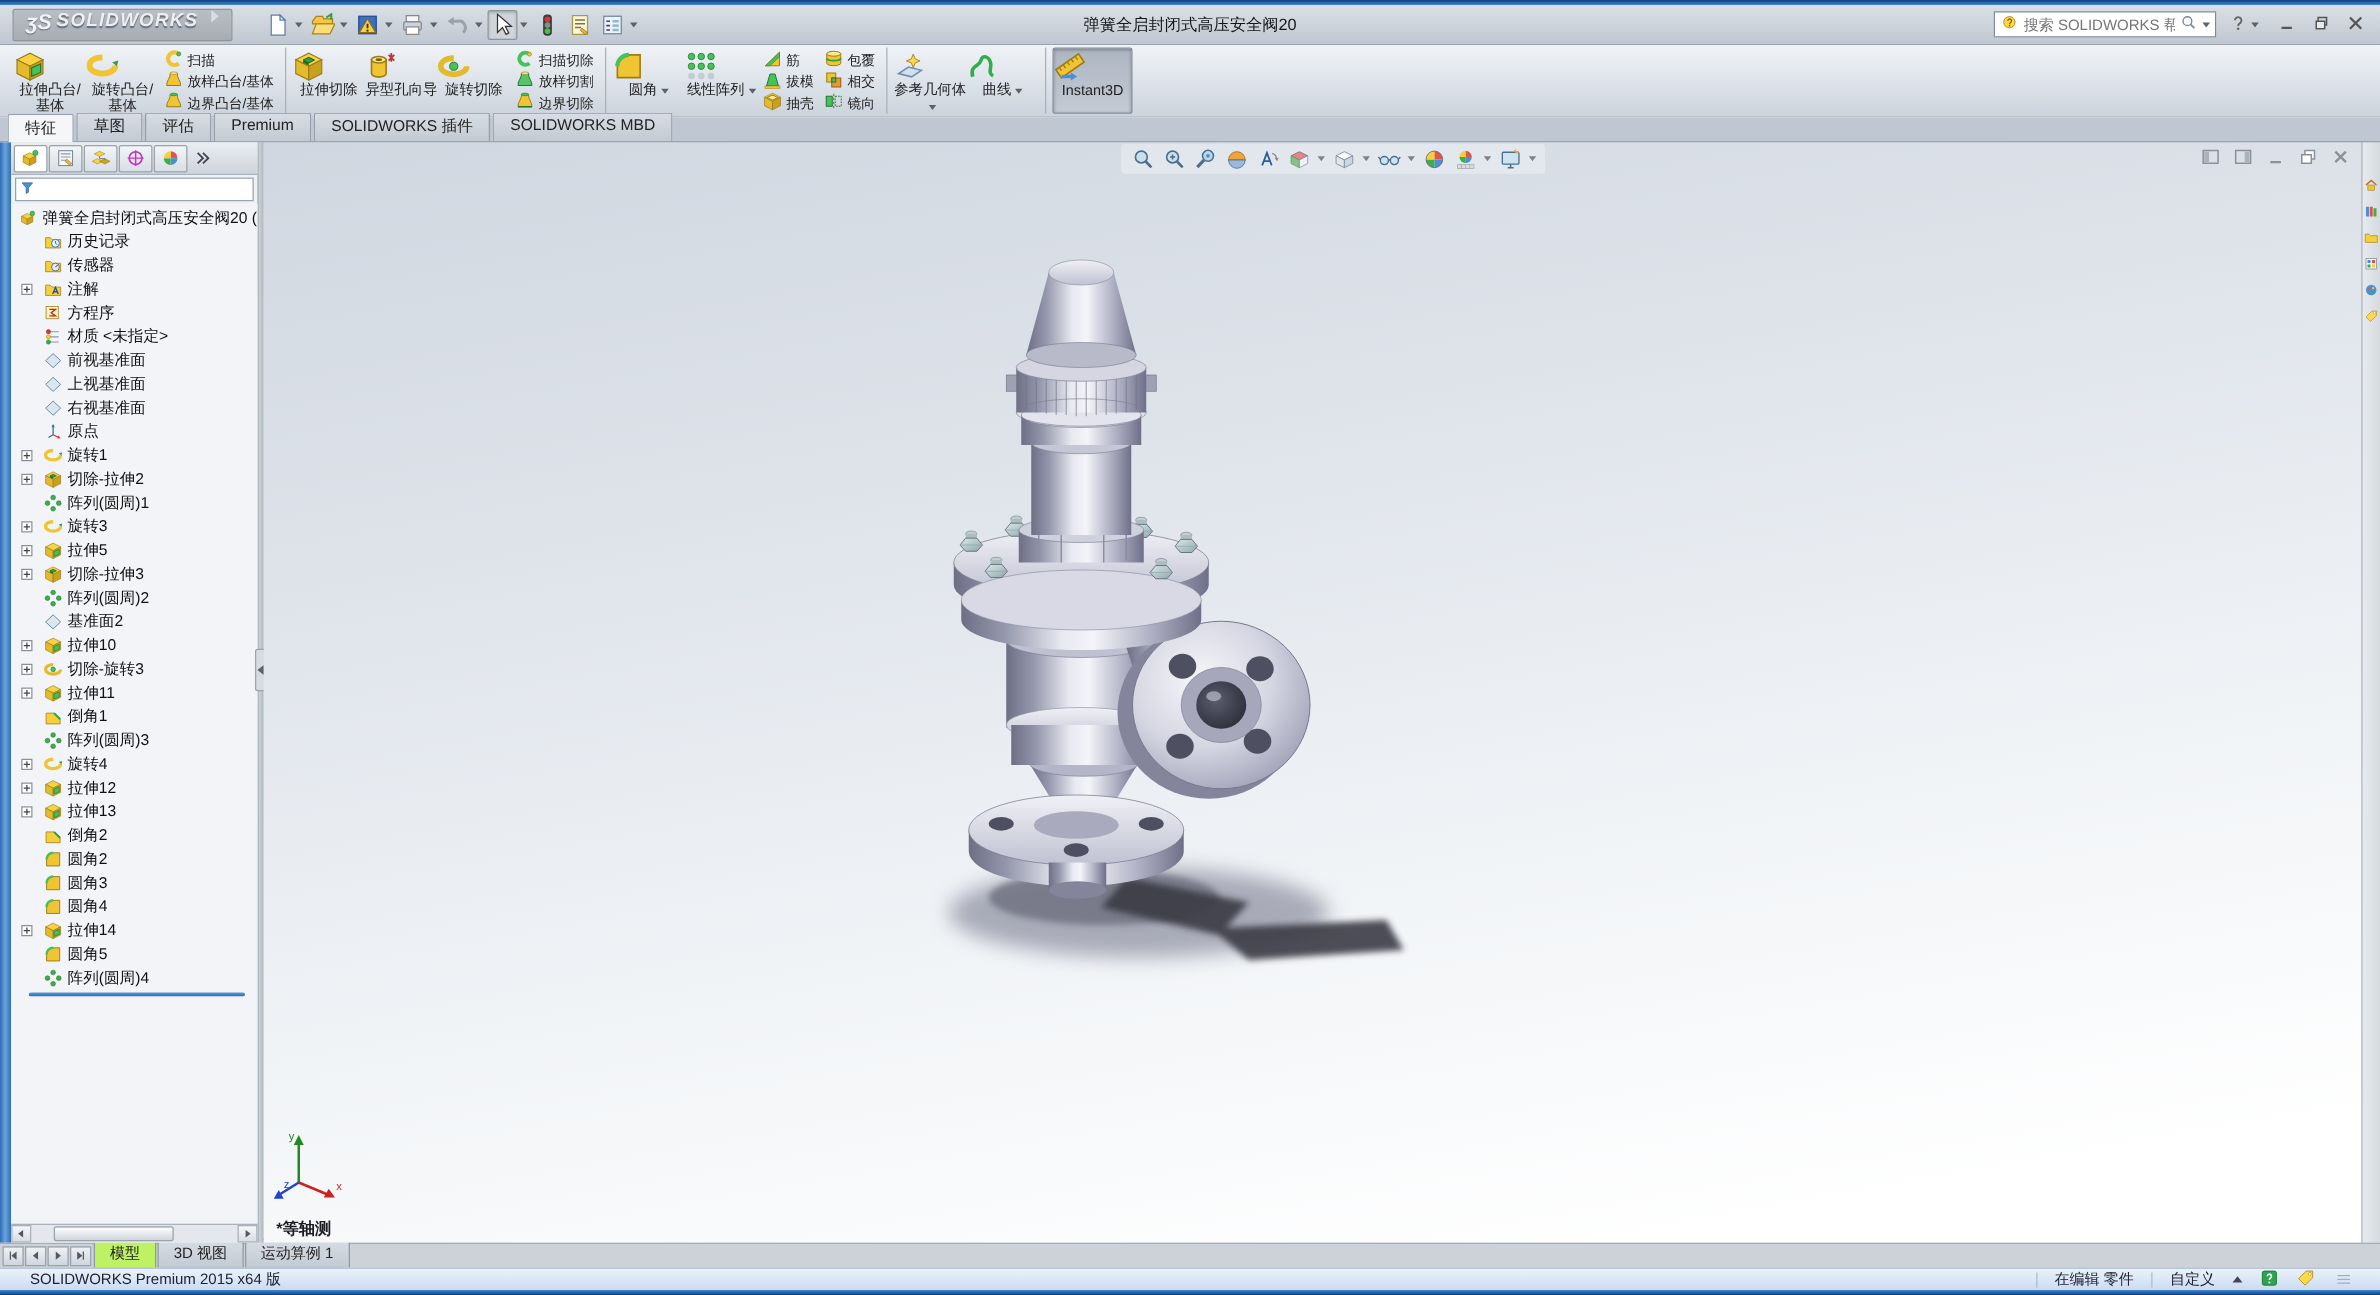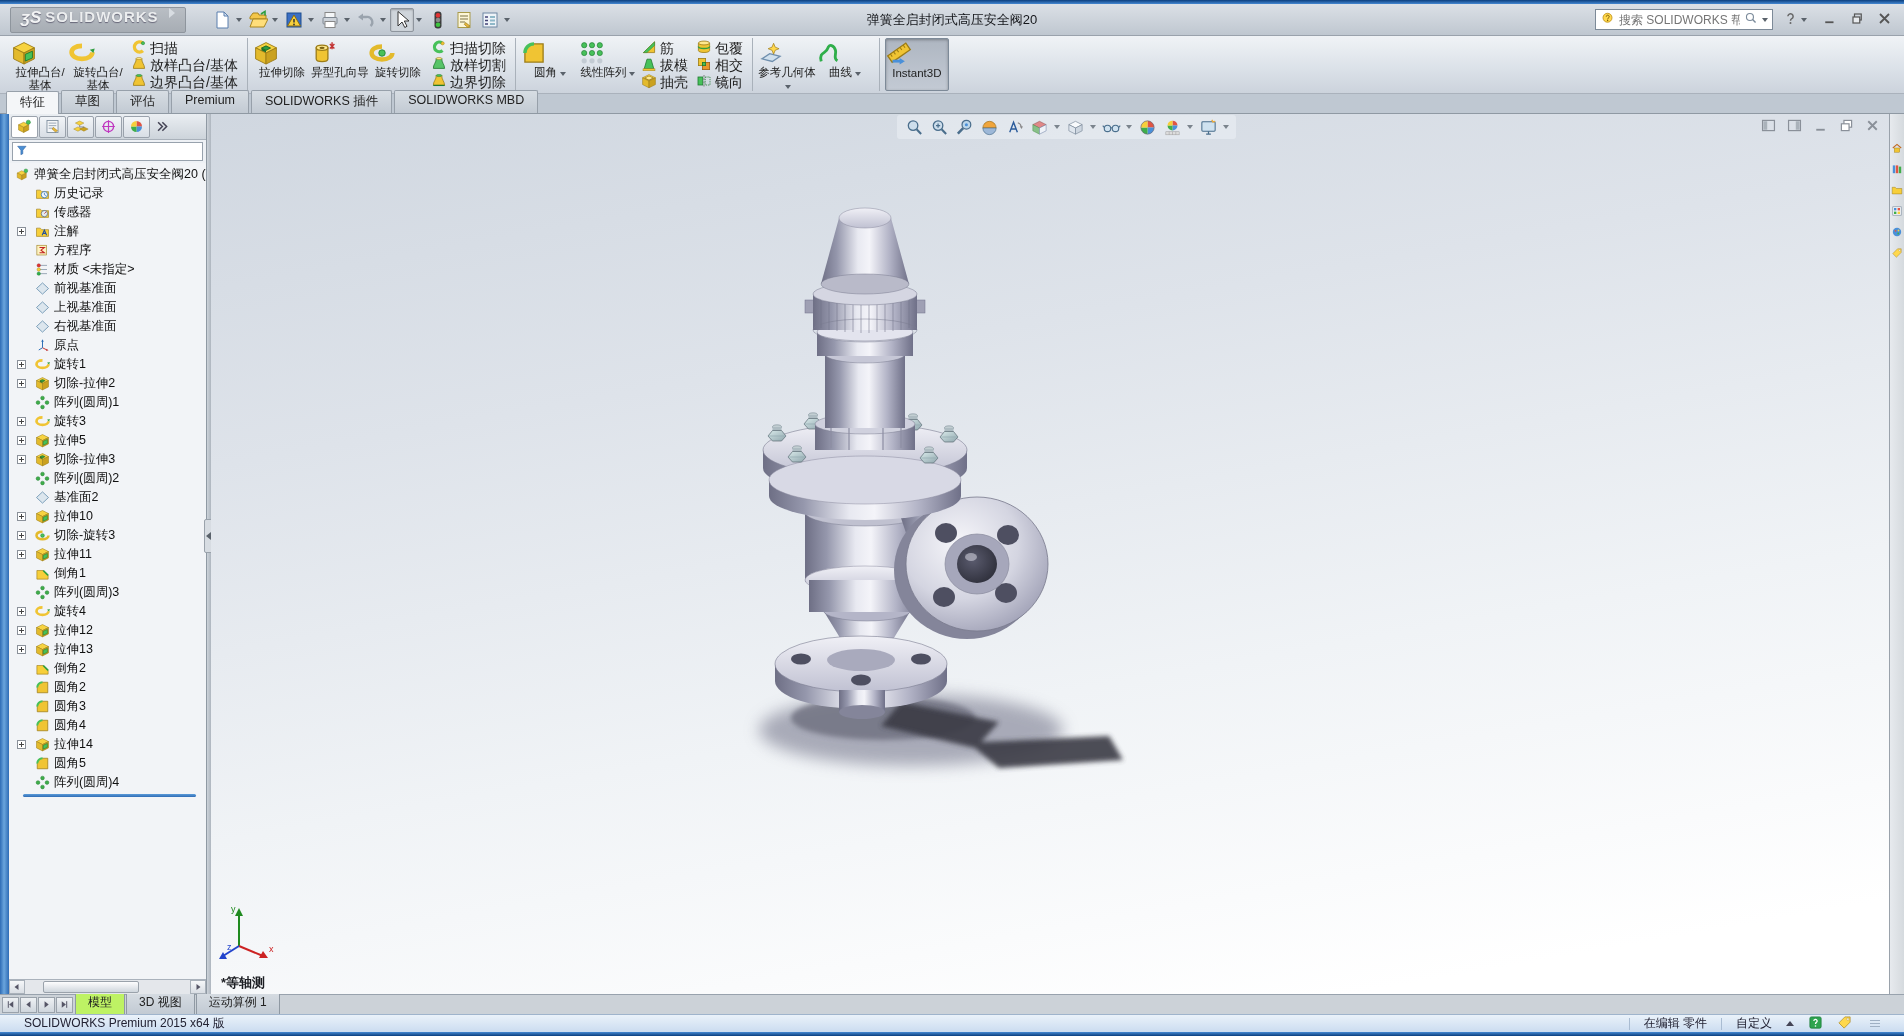--- a/index.html
+++ b/index.html
@@ -6,21 +6,21 @@
 html,body { overflow:hidden; }
 body { width:1904px; height:1036px; font-family:"Liberation Sans","DejaVu Sans",sans-serif; font-size:12px; color:#1a1a1a; background:#fff; position:relative; }
 #app { width:100%; height:100%; display:flex; flex-direction:column; }
 
 
 .win-top { height:4px; background:linear-gradient(#0b3f7e,#4488d2); }
 .win-bottom { height:4px; background:linear-gradient(#4488d2,#0b3f7e); }
 .titlebar { height:32px; background:linear-gradient(#dbe0e6,#bfc7d0); display:flex; align-items:center; position:relative; border-bottom:1px solid #9aa2ac; }
 .logo { display:flex; align-items:flex-start; gap:4px; height:26px; margin-left:10px; padding:0 10px; background:linear-gradient(#b9bec4,#a7adb4); border:1px solid #8e959d; border-radius:2px; }
 .logo-glyph { font-weight:bold; font-style:italic; font-size:17px; color:#f2f3f4; text-shadow:0 1px 1px #667; }
-.logo-text { font-weight:bold; letter-spacing:1px; font-size:15px; color:#eceeef; text-shadow:0 1px 1px #667; }
+.logo-text { font-weight:bold; font-style:italic; letter-spacing:1px; font-size:15px; color:#eceeef; text-shadow:0 1px 1px #667; }
 .logo-arrow { width:0;height:0;border-top:5px solid transparent;border-bottom:5px solid transparent;border-left:6px solid #d8dde2; margin-left:6px;}
 .quickbar { display:flex; align-items:center; gap:2px; margin-left:24px; }
 .qbtn { width:24px; height:24px; display:flex; align-items:center; justify-content:center; border-radius:2px; }
 .qbtn.pressed { background:#cfd5db; border:1px solid #8e959d; box-shadow:inset 0 1px 2px rgba(0,0,0,.25); }
 .car { width:0; height:0; border-left:3.5px solid transparent; border-right:3.5px solid transparent; border-top:4px solid #5a626b; display:inline-block; }
 .qcaret { padding:0 2px 0 0; display:flex; align-items:center; height:24px;}
 .doc-title { position:absolute; left:50%; transform:translateX(-50%); font-size:13px; color:#14161a; white-space:nowrap; }
 .title-right { margin-left:auto; display:flex; align-items:center; gap:10px; padding-right:12px; }
 .search-box { display:flex; align-items:center; gap:4px; width:178px; height:21px; background:#fff; border:1px solid #7d8a98; padding:0 4px; }
 .search-box input { border:none; outline:none; flex:1; min-width:0; font-size:12px; font-family:inherit; color:#333; background:transparent; }
@@ -30,21 +30,21 @@
 
 .ribbon { height:58px; background:linear-gradient(#f0f3f6,#dce2e9 55%,#ccd3dc); display:flex; align-items:stretch; padding:2px 0 2px 6px; border-bottom:1px solid #aab2bc; }
 .rgroup { display:flex; align-items:stretch; padding:0 5px; border-right:1px solid #a9b1ba; }
 .rgroup:last-child { border-right:none; }
 .rbig { width:58px; display:flex; flex-direction:column; justify-content:flex-start; padding-top:2px; border-radius:2px; }
 .rbig.pressed { background:linear-gradient(#aeb6c1,#c3cad4); border:1px solid #7d8a98; box-shadow:inset 0 1px 3px rgba(0,0,0,.3); width:64px; }
 .ricon { height:26px; display:flex; align-items:center; }
 .rlabel { font-size:11.5px; line-height:13px; text-align:center; color:#222; }
 .rstackcol { display:flex; flex-direction:column; justify-content:space-between; padding:2px 2px; }
 .rsmall { display:flex; align-items:center; gap:3px; height:17px; padding:0 2px; border-radius:2px; }
-.rslabel { font-size:14px; white-space:nowrap; color:#222; }
+.rslabel { font-size:11px; white-space:nowrap; color:#222; }
 
 
 .tabrow { height:20px; background:#bfc8d2; display:flex; align-items:flex-end; padding-left:6px; border-bottom:1px solid #8f99a3; }
 .ctab { padding:2px 13px; font-size:12.5px; color:#222; background:linear-gradient(#d7dde3,#c2cad3); border:1px solid #97a0aa; border-bottom:none; margin-right:2px; border-radius:2px 2px 0 0; }
 .ctab.active { background:#f4f6f8; font-weight:normal; position:relative; top:1px; padding-bottom:3px; }
 
 
 .main { flex:1; min-height:0; display:flex; position:relative; }
 .win-left { width:9px; background:linear-gradient(90deg,#2f6cb5,#6aa5dd 45%,#2f6cb5); }
 .left-panel { width:198px; background:#eef1f5; border-right:1px solid #8f99a3; display:flex; flex-direction:column; position:relative; }

